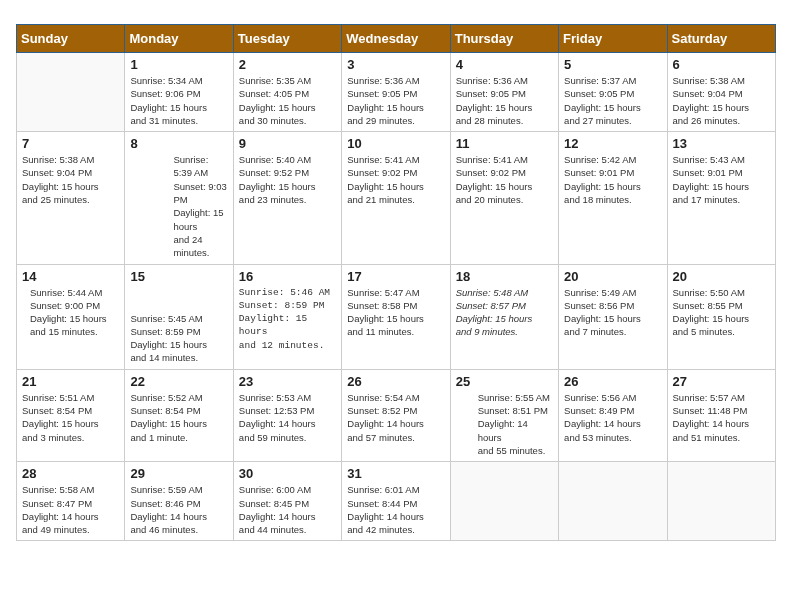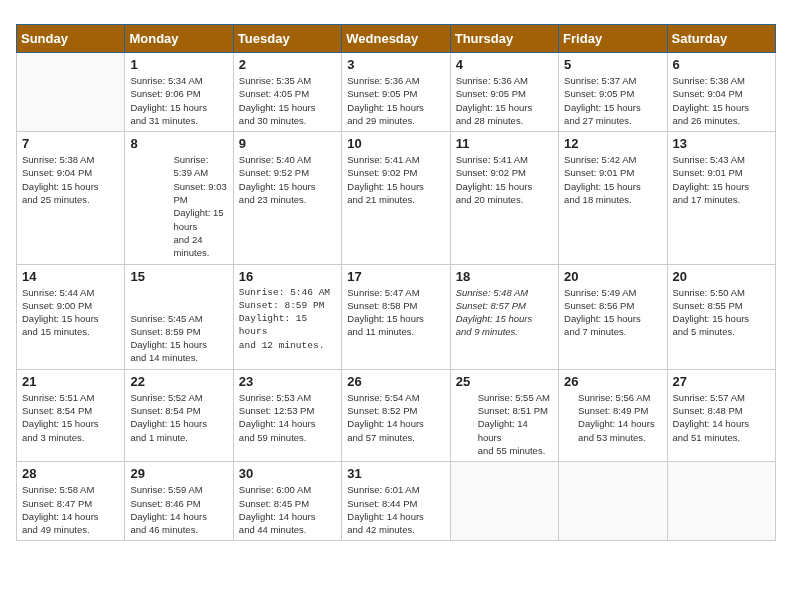--- a/index.html
+++ b/index.html
@@ -193,21 +193,21 @@
           <span class="day-num">13</span>
           <div class="day-info" style="white-space: pre-line;">Sunrise: 5:43 AM
 Sunset: 9:01 PM
 Daylight: 15 hours
 and 17 minutes.</div>
         </td>
       </tr>
       <tr>
         <td>
           <span class="day-num">14</span>
-          <div class="day-info" style="white-space: pre-line;">Sunrise: 5:44 AM
+          <div class="day-info" style="white-space: pre-line; margin-left: 8px;">Sunrise: 5:44 AM
 Sunset: 9:00 PM
 Daylight: 15 hours
 and 15 minutes.</div>
         </td>
         <td>
           <span class="day-num">15</span>
           <div class="day-info" style="white-space: pre-line; margin-top: 28px;">Sunrise: 5:45 AM
 Sunset: 8:59 PM
 Daylight: 15 hours
 and 14 minutes.</div>
@@ -279,29 +279,29 @@
         </td>
         <td>
           <span class="day-num">25</span>
           <div class="day-info" style="white-space: pre-line; margin-left: 22px;">Sunrise: 5:55 AM
 Sunset: 8:51 PM
 Daylight: 14 hours
 and 55 minutes.</div>
         </td>
         <td>
           <span class="day-num">26</span>
-          <div class="day-info" style="white-space: pre-line; margin-left: 14px;">Sunrise: 5:56 AM
+          <div class="day-info" style="white-space: pre-line;">Sunrise: 5:56 AM
 Sunset: 8:49 PM
 Daylight: 14 hours
 and 53 minutes.</div>
         </td>
         <td>
           <span class="day-num">27</span>
           <div class="day-info" style="white-space: pre-line;">Sunrise: 5:57 AM
-Sunset: 8:48 PM
+Sunset: 11:48 PM
 Daylight: 14 hours
 and 51 minutes.</div>
         </td>
       </tr>
       <tr>
         <td>
           <span class="day-num">28</span>
           <div class="day-info" style="white-space: pre-line;">Sunrise: 5:58 AM
 Sunset: 8:47 PM
 Daylight: 14 hours

